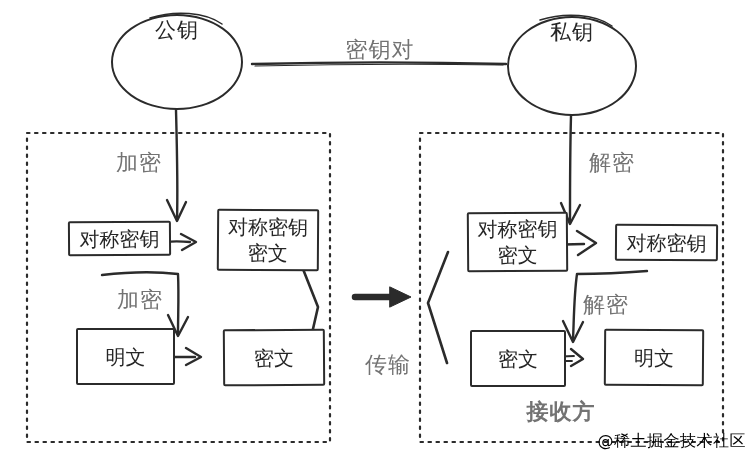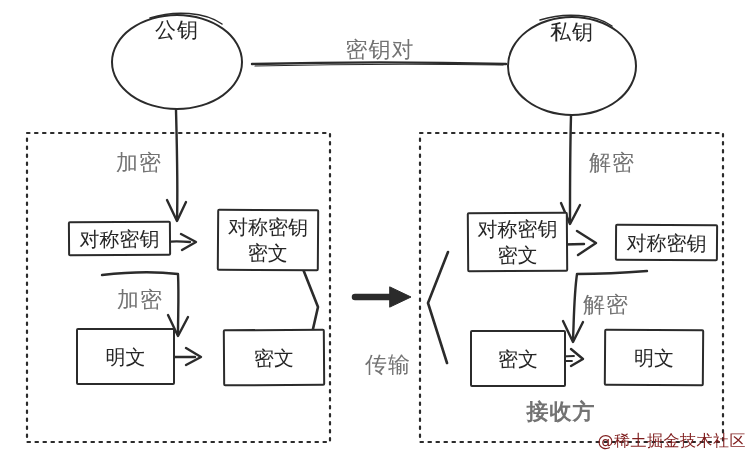--- a/index.html
+++ b/index.html
@@ -37,21 +37,21 @@
   .lbl{
     position:absolute;
     font-size:22px;
     text-align:center;
     letter-spacing:1px;
     color:#737373;
   }
   .watermark{
     position:absolute;
     font-size:16px;
-    color:#7f1d1d;
+    color:#000000;
     letter-spacing:0.5px;
   }
   .r-n1{transform:rotate(-0.4deg);}
   .r-p1{transform:rotate(0.4deg);}
 </style>
 </head>
 <body>
 
 <div class="canvas">
 

